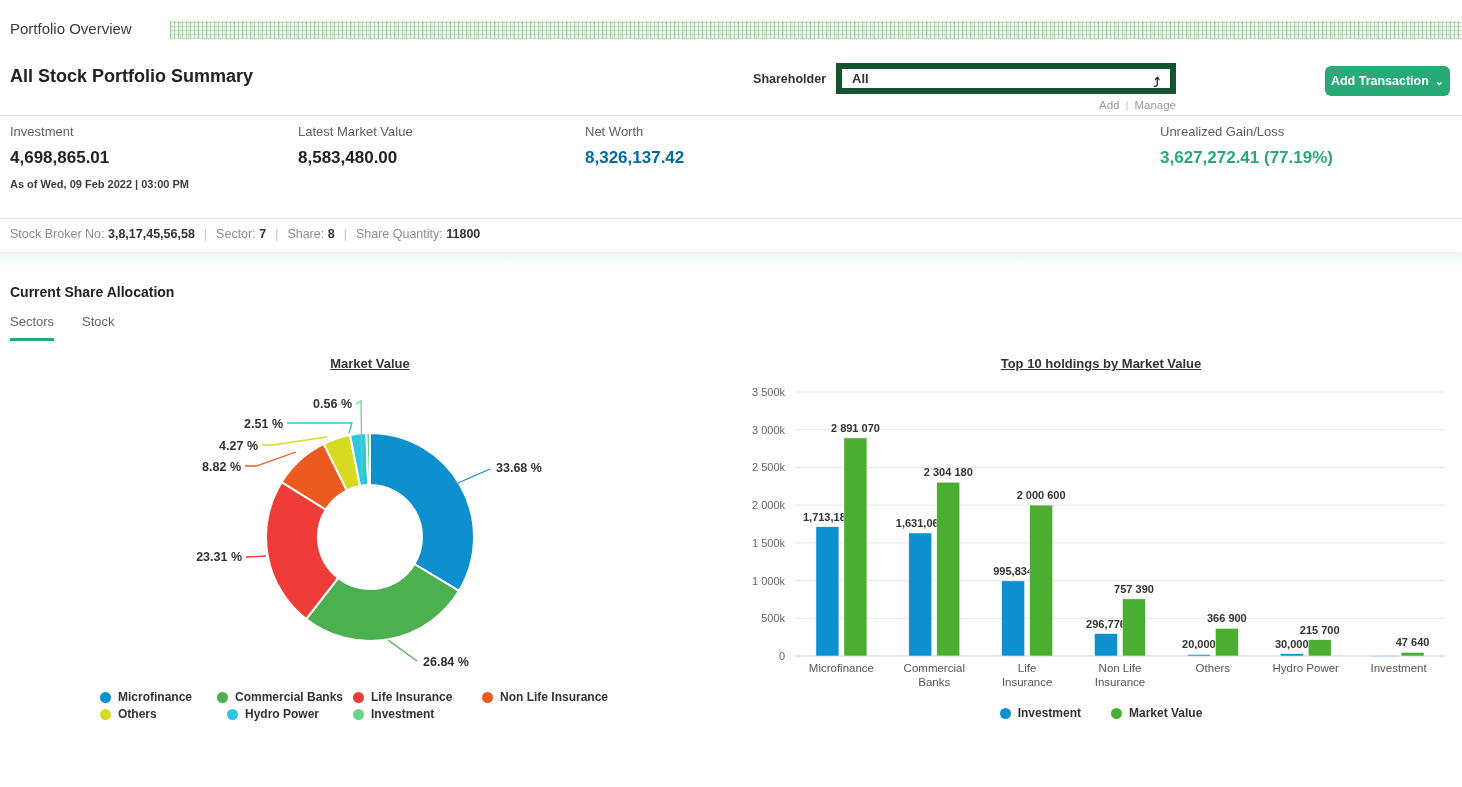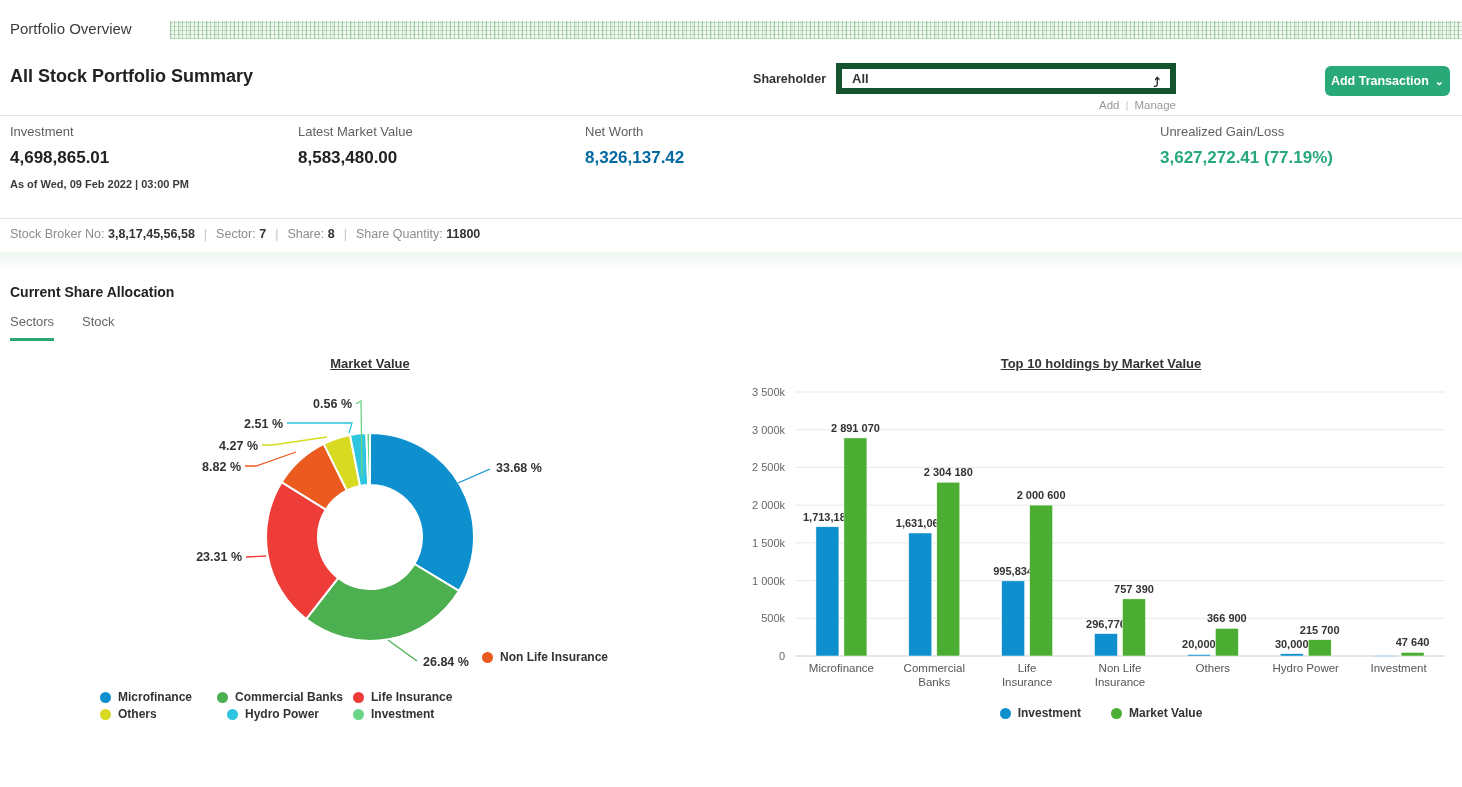--- a/index.html
+++ b/index.html
@@ -151,21 +151,21 @@
         <div class="legend-label">Microfinance</div>
       </div>
       <div class="legend-item" style="left: 217px; top: 690px; text-align: right;">
         <div class="legend-dot" style="background: rgb(76, 175, 80);"></div>
         <div class="legend-label">Commercial Banks</div>
       </div>
       <div class="legend-item" style="left: 353px; top: 690px;">
         <div class="legend-dot" style="background: rgb(238, 60, 56);"></div>
         <div class="legend-label">Life Insurance</div>
       </div>
-      <div class="legend-item" style="left: 482px; top: 650px;">
+      <div class="legend-item" style="left: 482px; top: 690px;">
         <div class="legend-dot" style="background: rgb(235, 90, 30);"></div>
         <div class="legend-label">Non Life Insurance</div>
       </div>
       <div class="legend-item" style="left: 100px; top: 707px;">
         <div class="legend-dot" style="background: rgb(215, 218, 33);"></div>
         <div class="legend-label">Others</div>
       </div>
       <div class="legend-item" style="left: 227px; top: 707px;">
         <div class="legend-dot" style="background: rgb(46, 197, 224);"></div>
         <div class="legend-label">Hydro Power</div>

